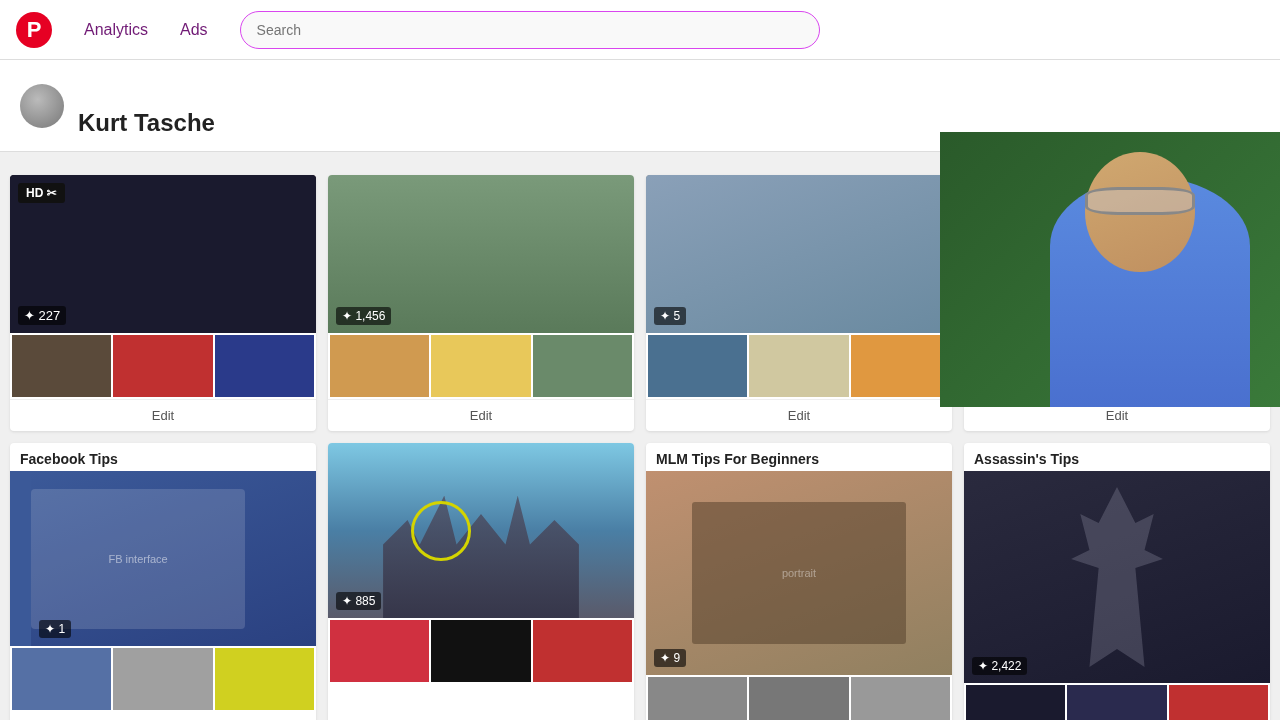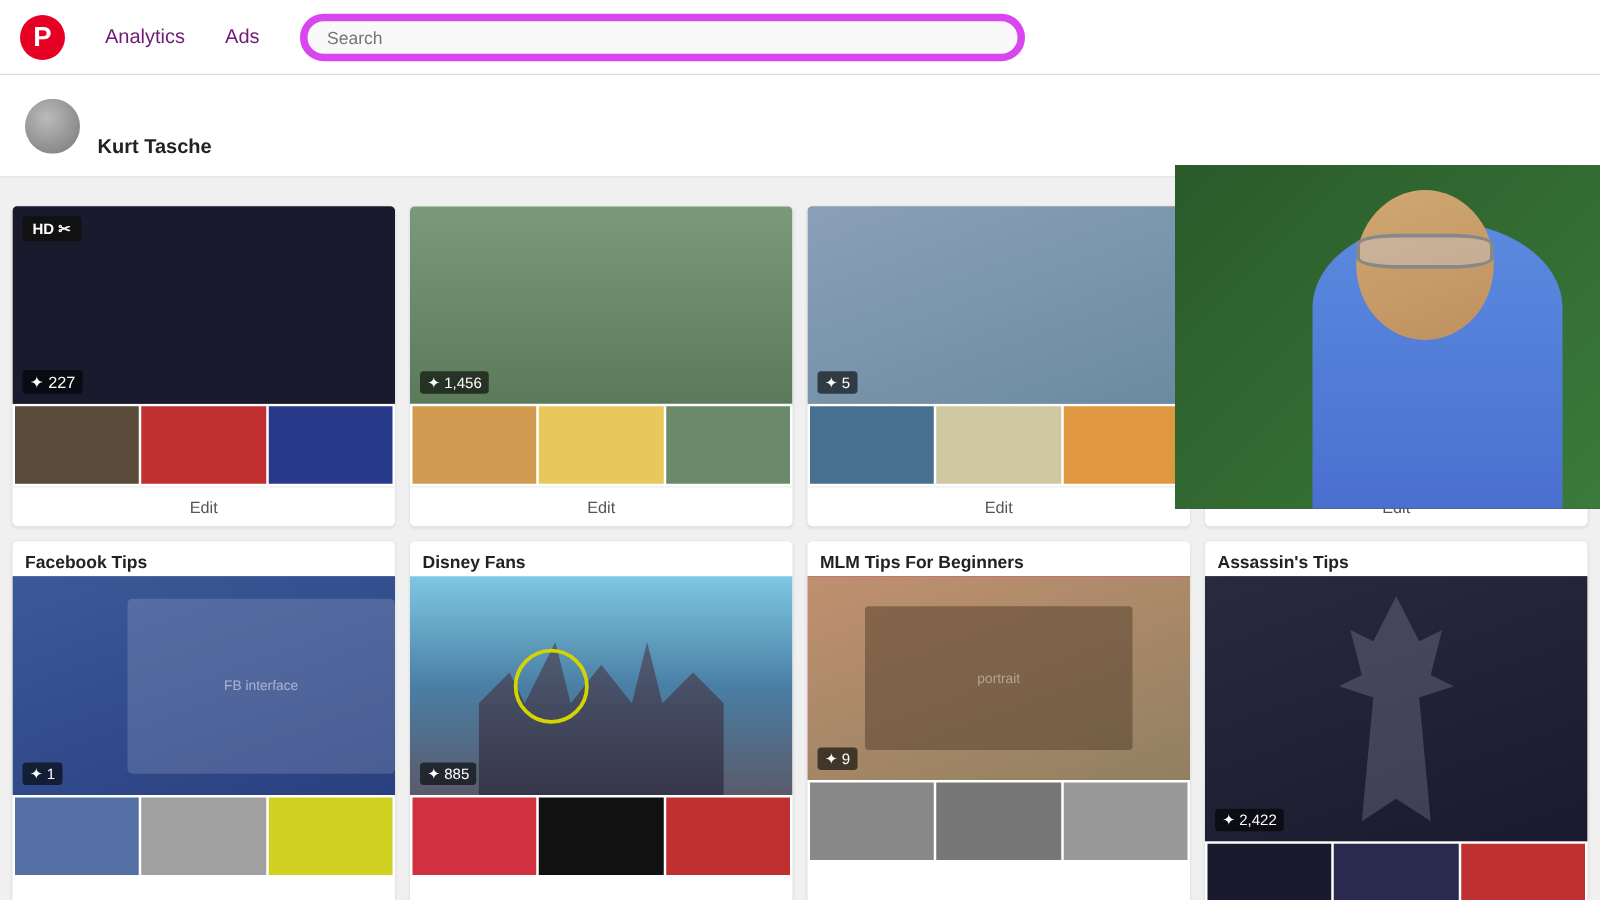--- a/index.html
+++ b/index.html
@@ -41,21 +41,21 @@
       font-size: 16px;
       color: #701a75;
       cursor: pointer;
       border-radius: 4px;
       font-weight: 500;
     }
     .search-bar {
       flex: 1;
       max-width: 580px;
       height: 38px;
-      border: 6px solid #d946ef;
+      border: 1px solid #d946ef;
       border-radius: 20px;
       padding: 0 16px;
       font-size: 14px;
       color: #999;
       background: #f9f9f9;
       outline: none;
     }
 
     
     .profile-section {
@@ -73,21 +73,21 @@
       background: linear-gradient(135deg, #888, #555);
       overflow: hidden;
       flex-shrink: 0;
     }
     .avatar-inner {
       width: 100%;
       height: 100%;
       background: radial-gradient(circle at 40% 35%, #bbb, #777);
     }
     .profile-name {
-      font-size: 16px;
+      font-size: 24px;
       font-weight: bold;
       color: #222;
       margin-top: 35px;
     }
 
     .board-card {
       background: #fff;
       border-radius: 4px;
       overflow: hidden;
       box-shadow: 0 1px 3px rgba(0,0,0,0.1);
@@ -247,57 +247,56 @@
         </div>
         <div class="board-edit">Edit</div>
       </div>
     </div>
 
     <div class="boards-row">
 
       <div class="board-card">
         <div class="board-title">Facebook Tips</div>
         <div class="board-image-top" style="background:#3b5998; height:175px; position:relative;">
-          <div style="width:100%;height:100%;background:linear-gradient(160deg,#3b5998,#2a4080);display:flex;align-items:center;justify-content:flex-end;position:relative;">
+          <div style="width:100%;height:100%;background:linear-gradient(160deg,#3b5998,#2a4080);display:flex;align-items:center;justify-content:flex-start;position:relative;margin-left:21px;">
             <div style="width:70%;height:80%;background:rgba(255,255,255,0.15);border-radius:4px;display:flex;align-items:center;justify-content:center;color:rgba(255,255,255,0.5);font-size:11px;">FB interface</div>
             <div style="position:absolute;bottom:8px;left:8px;background:rgba(0,0,0,0.6);color:#fff;font-size:12px;padding:2px 6px;border-radius:3px;">
               <span>✦</span> <span>1</span>
             </div>
           </div>
         </div>
         <div class="thumbs-row">
           <div class="thumb-item" style="background:#5570a5;"></div>
           <div class="thumb-item" style="background:#a0a0a0;"></div>
           <div class="thumb-item" style="background:#d0d020;"></div>
         </div>
       </div>
 
       <div class="board-card" style="position:relative;">
-        <div class="board-title">Disney Fans</div>
         <div class="board-image-top" style="height:175px; position:relative; background:linear-gradient(180deg,#7ec8e3,#4a7fa5,#5a5a6a);">
           <div style="width:100%;height:100%;position:relative;">
 
             <div style="position:absolute;bottom:0;left:50%;transform:translateX(-50%);width:80%;height:70%;background:linear-gradient(180deg,rgba(80,80,100,0.8),rgba(50,50,70,0.9));clip-path:polygon(10% 100%,10% 40%,20% 20%,25% 40%,35% 0%,40% 40%,50% 15%,60% 40%,65% 0%,70% 40%,80% 20%,90% 40%,90% 100%);"></div>
 
             <div class="cursor-circle"></div>
             <div style="position:absolute;bottom:8px;left:8px;background:rgba(0,0,0,0.6);color:#fff;font-size:12px;padding:2px 6px;border-radius:3px;">
               <span>✦</span> <span>885</span>
             </div>
           </div>
         </div>
         <div class="thumbs-row">
           <div class="thumb-item" style="background:#d03040;"></div>
           <div class="thumb-item" style="background:#111;"></div>
           <div class="thumb-item" style="background:#c03030;"></div>
         </div>
       </div>
 
       <div class="board-card">
         <div class="board-title">MLM Tips For Beginners</div>
-        <div class="board-image-top" style="height:163px; background:#be185d; position:relative;">
+        <div class="board-image-top" style="height:204px; background:#d946ef; position:relative;">
           <div style="width:100%;height:100%;background:linear-gradient(160deg,#c09070,#908060);display:flex;align-items:center;justify-content:center;position:relative;">
             <div style="width:70%;height:70%;background:rgba(80,60,40,0.5);border-radius:3px;display:flex;align-items:center;justify-content:center;color:rgba(255,255,255,0.4);font-size:11px;">portrait</div>
             <div style="position:absolute;bottom:8px;left:8px;background:rgba(0,0,0,0.6);color:#fff;font-size:12px;padding:2px 6px;border-radius:3px;">
               <span>✦</span> <span>9</span>
             </div>
           </div>
         </div>
         <div class="thumbs-row">
           <div class="thumb-item" style="background:#888;"></div>
           <div class="thumb-item" style="background:#777;"></div>

